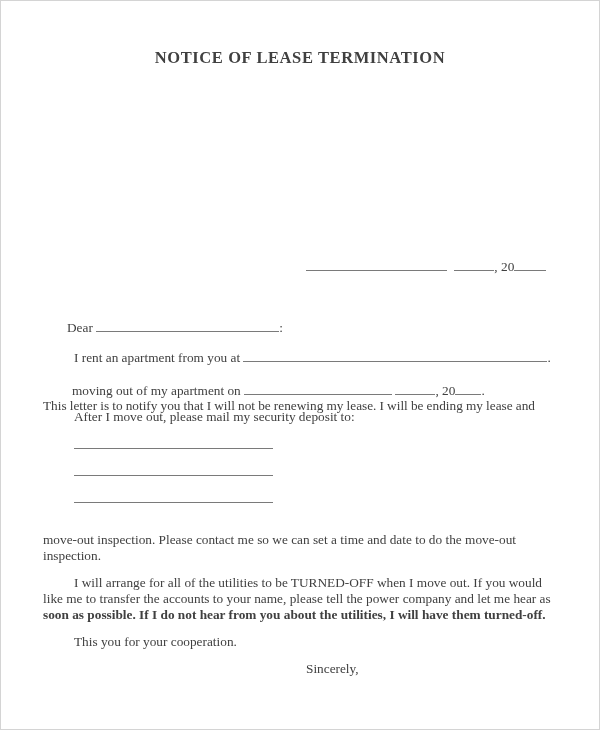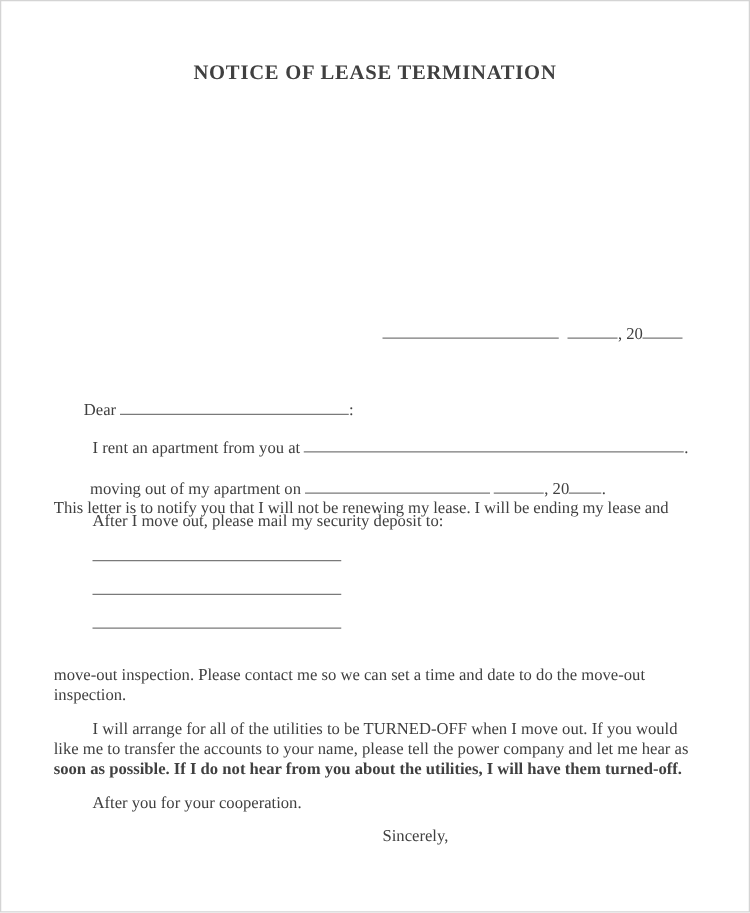--- a/index.html
+++ b/index.html
@@ -68,16 +68,16 @@
   <div class="line-blank" style="left:73px; top:474px; width:199px;"></div>
   <div class="line-blank" style="left:73px; top:501px; width:199px;"></div>
 
   <div class="abs" style="left:42px; top:531px;">move-out inspection.  Please contact me so we can set a time and date to do the move-out</div>
   <div class="abs" style="left:42px; top:547px;">inspection.</div>
 
   <div class="abs" style="left:73px; top:574px;">I will arrange for all of the utilities to be TURNED-OFF when I move out.  If you would</div>
   <div class="abs" style="left:42px; top:590px;">like me to transfer the accounts to your name, please tell the power company and let me hear as</div>
   <div class="abs" style="left:42px; top:606px;font-weight:bold;">soon as possible.  If I do not hear from you about the utilities, I will have them turned-off.</div>
 
-  <div class="abs" style="left:73px; top:633px;">After you for your cooperation.</div>
+  <div class="abs" style="left:73px; top:633px;">This you for your cooperation.</div>
   <div class="abs" style="left:305px; top:660px;">Sincerely,</div>
 
 </div>
 
 </body></html>

